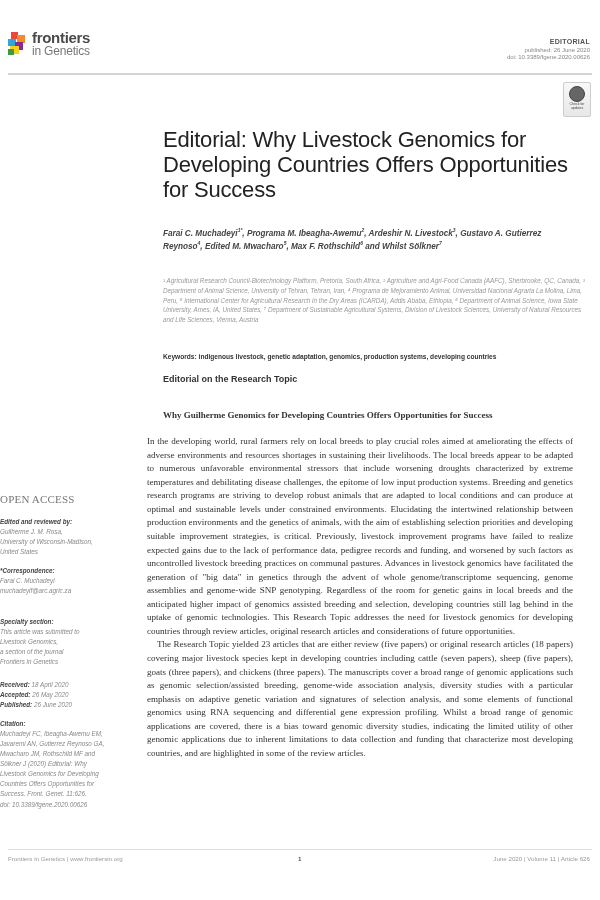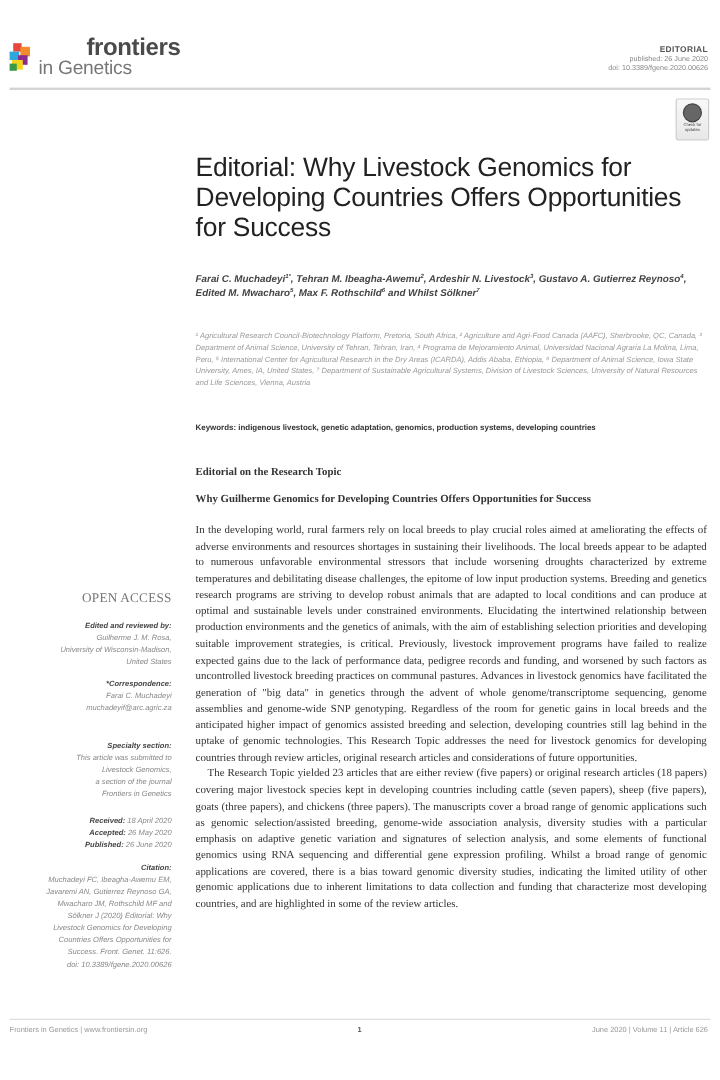--- a/index.html
+++ b/index.html
@@ -8,22 +8,22 @@
   .logo { position: absolute; left: 8px; top: 30px; display: flex; align-items: center; }
   .logo-mark { width: 20px; height: 24px; position: relative; margin-right: 4px; }
   .logo-mark span { position: absolute; display: block; }
   .lm1 { left: 3px; top: 0; width: 7px; height: 7px; background: #e8473d; }
   .lm2 { left: 9px; top: 3px; width: 8px; height: 8px; background: #f28b2c; }
   .lm3 { left: 0; top: 7px; width: 8px; height: 7px; background: #2fa7dd; }
   .lm4 { left: 7px; top: 10px; width: 8px; height: 8px; background: #8a2c8f; }
   .lm5 { left: 2px; top: 14px; width: 9px; height: 8px; background: #f5d31c; }
   .lm6 { left: 0; top: 17px; width: 6px; height: 6px; background: #3a9b47; }
   .logo-text { line-height: 1; }
-  .logo-text .l1 { font-size: 20px; font-weight: bold; color: #4a4a4a; letter-spacing: -0.3px; margin-left: 40px; }
-  .logo-text .l2 { font-size: 16px; color: #777; letter-spacing: -0.2px; }
+  .logo-text .l1 { font-size: 15px; font-weight: bold; color: #4a4a4a; letter-spacing: -0.3px; }
+  .logo-text .l2 { font-size: 12px; color: #777; letter-spacing: -0.2px; }
 
   .rule-top { position: absolute; left: 8px; right: 8px; top: 73px; height: 2px; background: #d4d4d4; }
 
   .hdr-right { position: absolute; right: 10px; top: 38px; text-align: right; line-height: 1.25; }
   .hdr-right .type { font-size: 7px; font-weight: bold; color: #555; letter-spacing: 0.3px; }
   .hdr-right .meta { font-size: 6px; color: #888; }
 
   .check-updates { position: absolute; left: 563px; top: 82px; width: 26px; height: 33px; border: 1px solid #ccc; border-radius: 2px; background: linear-gradient(#f8f8f8,#e8e8e8); text-align: center; }
   .check-updates .circ { width: 14px; height: 14px; border-radius: 50%; background: #666; margin: 3px auto 1px; border: 1px solid #444; }
   .check-updates .txt { font-size: 3.5px; color: #444; line-height: 1.1; }
@@ -31,28 +31,28 @@
   .title { position: absolute; left: 163px; top: 128px; width: 420px; font-size: 22px; font-weight: normal; line-height: 1.13; color: #222; letter-spacing: -0.2px; }
 
   .authors { position: absolute; left: 163px; top: 227px; width: 420px; font-size: 8.2px; font-style: italic; font-weight: bold; color: #444; line-height: 1.5; }
   .authors sup { font-size: 5px; }
 
   .affils { position: absolute; left: 163px; top: 276px; width: 425px; font-size: 6.3px; font-style: italic; color: #999; line-height: 1.55; }
 
   .keywords { position: absolute; left: 163px; top: 353px; width: 425px; font-size: 6.6px; color: #333; font-weight: bold; }
   .keywords .kv { font-weight: bold; color: #333; }
 
-  .sec1 { position: absolute; left: 163px; top: 388px; font-family: Liberation Serif, serif; font-size: 9px; font-weight: bold; color: #333; }
+  .sec1 { position: absolute; left: 163px; top: 374px; font-family: Liberation Sans, sans-serif; font-size: 9px; font-weight: bold; color: #333; }
   .sec2 { position: absolute; left: 163px; top: 410px; font-family: "Liberation Serif", serif; font-size: 9px; font-weight: bold; color: #333; }
 
-  .body { position: absolute; left: 163px; top: 435px; width: 426px; font-family: "Liberation Serif", serif; font-size: 9.05px; color: #333; line-height: 1.5; text-align: justify; }
+  .body { position: absolute; left: 147px; top: 435px; width: 426px; font-family: "Liberation Serif", serif; font-size: 9.05px; color: #333; line-height: 1.5; text-align: justify; }
   .body p { margin: 0; }
   .body p + p { text-indent: 10px; }
 
-  .sidebar { position: absolute; left: 0; width: 143px; text-align: right; }
+  .sidebar { position: absolute; left: 0; width: 143px; }
   .sb-open { top: 493px; font-size: 11px; color: #777; font-family: "Liberation Serif", serif; letter-spacing: 0.2px; }
   .sb-block { font-size: 6.3px; line-height: 1.6; color: #888; font-style: italic; }
   .sb-block .hd { font-weight: bold; color: #444; }
   .sb-edited { top: 517px; }
   .sb-corr { top: 566px; }
   .sb-spec { top: 617px; }
   .sb-dates { top: 680px; }
   .sb-dates .row .k { font-weight: bold; color: #444; }
   .sb-cite { top: 719px; }
 
@@ -90,21 +90,21 @@
 
 <div class="check-updates">
   <div class="circ"></div>
   <div class="txt">Check for updates</div>
 </div>
 
 <div class="title">Editorial: Why Livestock Genomics for Developing Countries Offers Opportunities for Success</div>
 
 <div class="authors">
   <span><span>Farai C. Muchadeyi</span><sup>1*</sup></span>,
-  <span><span>Tehran M. Ibeagha-Awemu</span><sup>2</sup></span>,
+  <span><span>Programa M. Ibeagha-Awemu</span><sup>2</sup></span>,
   <span><span>Ardeshir N. Livestock</span><sup>3</sup></span>,
   <span><span>Gustavo A. Gutierrez Reynoso</span><sup>4</sup></span>,
   <span><span>Edited M. Mwacharo</span><sup>5</sup></span>,
   <span><span>Max F. Rothschild</span><sup>6</sup></span> and
   <span><span>Whilst Sölkner</span><sup>7</sup></span>
 </div>
 
 <div class="affils">¹ Agricultural Research Council-Biotechnology Platform, Pretoria, South Africa, ² Agriculture and Agri-Food Canada (AAFC), Sherbrooke, QC, Canada, ³ Department of Animal Science, University of Tehran, Tehran, Iran, ⁴ Programa de Mejoramiento Animal, Universidad Nacional Agraria La Molina, Lima, Peru, ⁵ International Center for Agricultural Research in the Dry Areas (ICARDA), Addis Ababa, Ethiopia, ⁶ Department of Animal Science, Iowa State University, Ames, IA, United States, ⁷ Department of Sustainable Agricultural Systems, Division of Livestock Sciences, University of Natural Resources and Life Sciences, Vienna, Austria</div>
 
 <div class="keywords">

